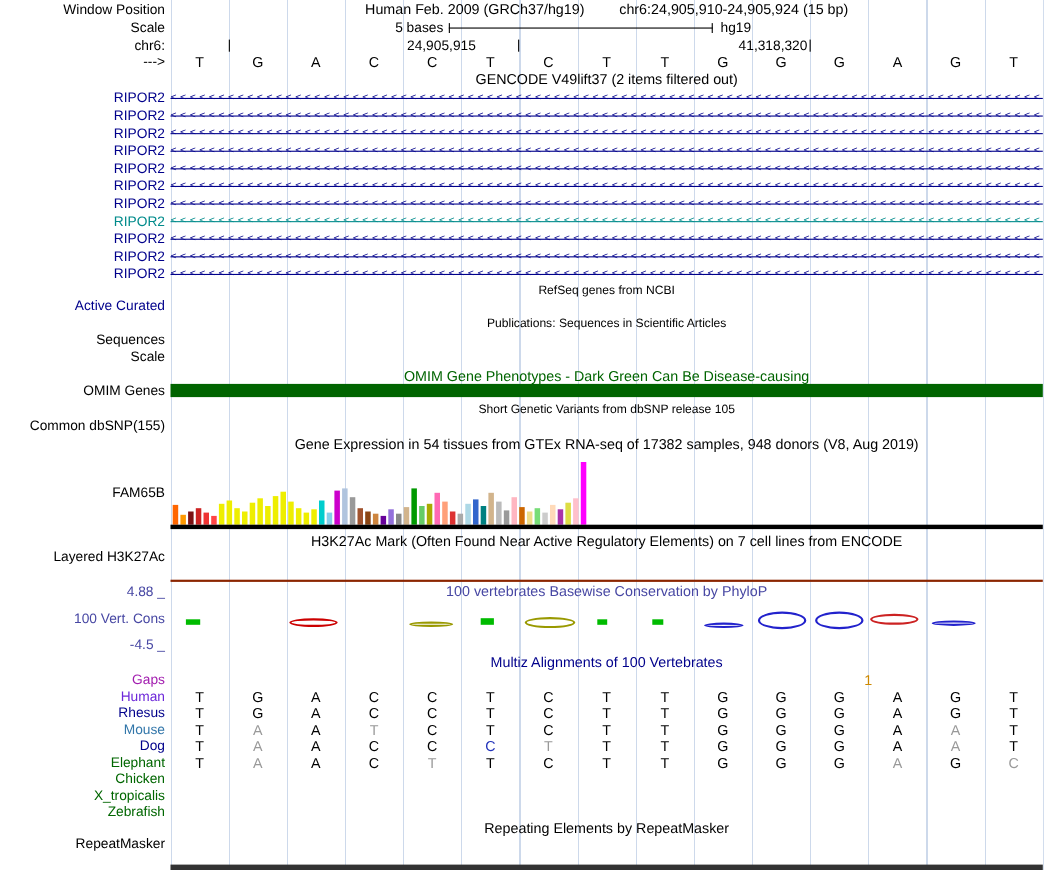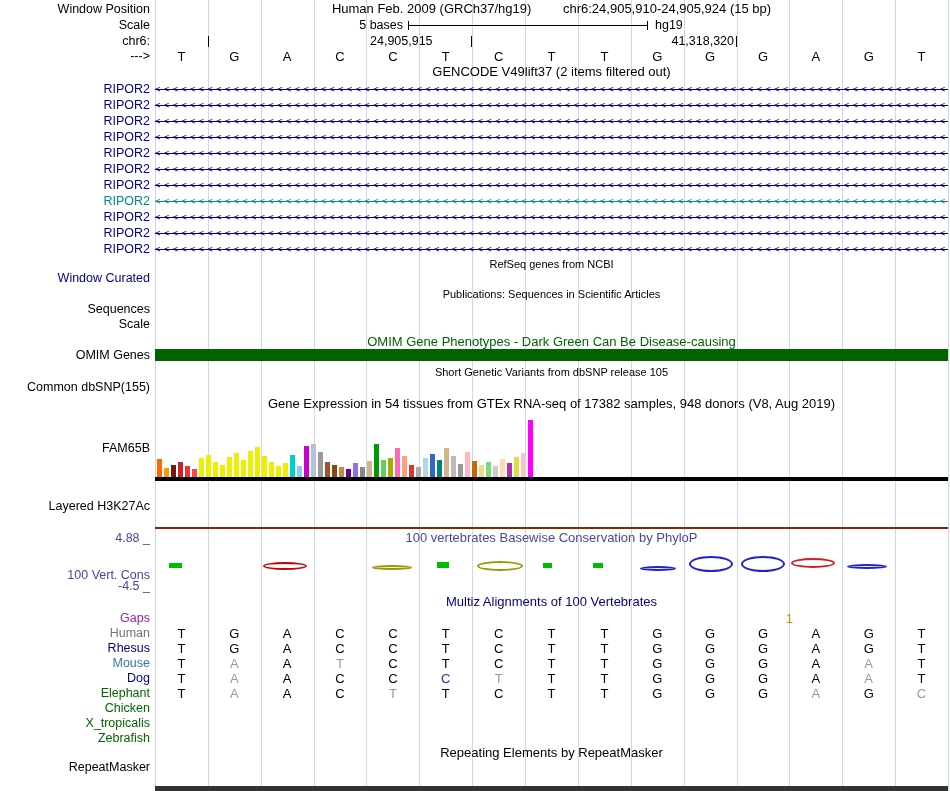--- a/index.html
+++ b/index.html
@@ -126,21 +126,21 @@
         <div class="arrows">&lt;&lt;&lt;&lt;&lt;&lt;&lt;&lt;&lt;&lt;&lt;&lt;&lt;&lt;&lt;&lt;&lt;&lt;&lt;&lt;&lt;&lt;&lt;&lt;&lt;&lt;&lt;&lt;&lt;&lt;&lt;&lt;&lt;&lt;&lt;&lt;&lt;&lt;&lt;&lt;&lt;&lt;&lt;&lt;&lt;&lt;&lt;&lt;&lt;&lt;&lt;&lt;&lt;&lt;&lt;&lt;&lt;&lt;&lt;&lt;&lt;&lt;&lt;&lt;&lt;&lt;&lt;&lt;&lt;&lt;&lt;&lt;&lt;&lt;&lt;&lt;&lt;&lt;&lt;&lt;&lt;&lt;&lt;&lt;&lt;&lt;&lt;&lt;&lt;&lt;&lt;&lt;&lt;&lt;&lt;&lt;</div>
       </div>
       <div class="lab" style="top: 241px; line-height: 16px; color: rgb(0, 0, 139);">RIPOR2</div>
       <div class="arrowrow" style="left: 155px; top: 241px; width: 793px; height: 16px; color: rgb(0, 0, 139);">
         <div class="tline"></div>
         <div class="arrows">&lt;&lt;&lt;&lt;&lt;&lt;&lt;&lt;&lt;&lt;&lt;&lt;&lt;&lt;&lt;&lt;&lt;&lt;&lt;&lt;&lt;&lt;&lt;&lt;&lt;&lt;&lt;&lt;&lt;&lt;&lt;&lt;&lt;&lt;&lt;&lt;&lt;&lt;&lt;&lt;&lt;&lt;&lt;&lt;&lt;&lt;&lt;&lt;&lt;&lt;&lt;&lt;&lt;&lt;&lt;&lt;&lt;&lt;&lt;&lt;&lt;&lt;&lt;&lt;&lt;&lt;&lt;&lt;&lt;&lt;&lt;&lt;&lt;&lt;&lt;&lt;&lt;&lt;&lt;&lt;&lt;&lt;&lt;&lt;&lt;&lt;&lt;&lt;&lt;&lt;&lt;&lt;&lt;&lt;&lt;&lt;</div>
       </div>
     </div>
 
   <div class="ctr t11" style="top:258px">RefSeq genes from NCBI</div>
-  <span class="lab" style="top:271px;color:var(--navy)">Window Curated</span>
+  <span class="lab" style="top:271px;color:var(--navy)">Active Curated</span>
 
   <div class="ctr t11" style="top:288px">Publications: Sequences in Scientific Articles</div>
   <span class="lab" style="top:302px">Sequences</span>
   <span class="lab" style="top:317px">Scale</span>
 
   <div class="ctr t13" style="top:335px;color:var(--omim)">OMIM Gene Phenotypes - Dark Green Can Be Disease-causing</div>
   <span class="lab" style="top:348px;line-height:14px">OMIM Genes</span>
   <div class="abs" style="left:155px;top:349px;width:793px;height:12px;background:var(--omim)"></div>
 
   <div class="ctr t11" style="top:366px">Short Genetic Variants from dbSNP release 105</div>
@@ -199,46 +199,47 @@
       <div class="gbar" style="left: 329px; bottom: 0px; width: 5px; height: 15px; background: rgb(119, 221, 119);"></div>
       <div class="gbar" style="left: 336px; bottom: 0px; width: 5px; height: 11px; background: rgb(204, 204, 204);"></div>
       <div class="gbar" style="left: 343px; bottom: 0px; width: 5px; height: 18px; background: rgb(255, 218, 185);"></div>
       <div class="gbar" style="left: 350px; bottom: 0px; width: 5px; height: 14px; background: rgb(170, 51, 170);"></div>
       <div class="gbar" style="left: 357px; bottom: 0px; width: 5px; height: 20px; background: rgb(221, 221, 68);"></div>
       <div class="gbar" style="left: 364px; bottom: 0px; width: 5px; height: 24px; background: rgb(255, 192, 203);"></div>
       <div class="gbar" style="left: 371px; bottom: 0px; width: 5px; height: 57px; background: rgb(255, 0, 255);"></div>
     </div>
   <div class="abs" style="left:155px;top:477px;width:793px;height:4px;background:#000"></div>
 
+  <div class="ctr t13" style="top:485px">H3K27Ac Mark (Often Found Near Active Regulatory Elements) on 7 cell lines from ENCODE</div>
   <span class="lab" style="top:499px">Layered H3K27Ac</span>
   <div class="abs" style="left:155px;top:527px;width:793px;height:2px;background:var(--maroon)"></div>
 
   <span class="lab" style="top:531px;color:var(--pblue)">4.88 _</span>
   <div class="ctr t13" style="top:531px;color:var(--pblue)">100 vertebrates Basewise Conservation by PhyloP</div>
-  <span class="lab" style="top:568px;color:var(--pblue)">100 Vert. Cons</span>
+  <span class="lab" style="top:555px;color:var(--pblue)">100 Vert. Cons</span>
   <span class="lab" style="top:579px;color:var(--pblue)">-4.5 _</span>
   <div id="phylop-marks" class="abs" style="left:155px;top:548px;width:793px;height:40px">
       <div class="pmark bar" style="left: 13.5px; top: 15px; width: 13px; height: 5px; background: rgb(0, 187, 0);"></div>
       <div class="pmark ellipse" style="left: 108px; top: 14px; width: 44px; height: 8px; border-color: rgb(204, 0, 0);"></div>
       <div class="pmark ellipse" style="left: 217px; top: 17px; width: 40px; height: 5px; border-color: rgb(153, 153, 0);"></div>
       <div class="pmark bar" style="left: 282px; top: 14px; width: 12px; height: 6px; background: rgb(0, 187, 0);"></div>
       <div class="pmark ellipse" style="left: 322px; top: 13px; width: 46px; height: 10px; border-color: rgb(153, 153, 0);"></div>
       <div class="pmark bar" style="left: 387.5px; top: 15px; width: 9px; height: 5px; background: rgb(0, 187, 0);"></div>
       <div class="pmark bar" style="left: 438px; top: 15px; width: 10px; height: 5px; background: rgb(0, 187, 0);"></div>
       <div class="pmark ellipse" style="left: 485px; top: 18px; width: 36px; height: 5px; border-color: rgb(34, 34, 204);"></div>
       <div class="pmark ellipse" style="left: 534px; top: 8px; width: 44px; height: 16px; border-color: rgb(34, 34, 204);"></div>
       <div class="pmark ellipse" style="left: 586px; top: 8px; width: 44px; height: 16px; border-color: rgb(34, 34, 204);"></div>
       <div class="pmark ellipse" style="left: 636px; top: 10px; width: 44px; height: 10px; border-color: rgb(204, 34, 34);"></div>
       <div class="pmark ellipse" style="left: 692px; top: 16px; width: 40px; height: 5px; border-color: rgb(34, 34, 204);"></div>
     </div>
 
   <div class="ctr t13" style="top:595px;color:var(--navy)">Multiz Alignments of 100 Vertebrates</div>
   <div id="multiz-rows">
       <div class="lab" style="top: 611px; color: #a21caf;">Gaps</div>
-      <div class="lab" style="top: 626px; color: #737373;">Human</div>
+      <div class="lab" style="top: 626px; color: #6d28d9;">Human</div>
       <div class="cell" style="left: 155px; top: 626px; width: 52.8667px; color: rgb(0, 0, 0);">T</div>
       <div class="cell" style="left: 207.867px; top: 626px; width: 52.8667px; color: rgb(0, 0, 0);">G</div>
       <div class="cell" style="left: 260.733px; top: 626px; width: 52.8667px; color: rgb(0, 0, 0);">A</div>
       <div class="cell" style="left: 313.6px; top: 626px; width: 52.8667px; color: rgb(0, 0, 0);">C</div>
       <div class="cell" style="left: 366.467px; top: 626px; width: 52.8667px; color: rgb(0, 0, 0);">C</div>
       <div class="cell" style="left: 419.333px; top: 626px; width: 52.8667px; color: rgb(0, 0, 0);">T</div>
       <div class="cell" style="left: 472.2px; top: 626px; width: 52.8667px; color: rgb(0, 0, 0);">C</div>
       <div class="cell" style="left: 525.067px; top: 626px; width: 52.8667px; color: rgb(0, 0, 0);">T</div>
       <div class="cell" style="left: 577.933px; top: 626px; width: 52.8667px; color: rgb(0, 0, 0);">T</div>
       <div class="cell" style="left: 630.8px; top: 626px; width: 52.8667px; color: rgb(0, 0, 0);">G</div>

